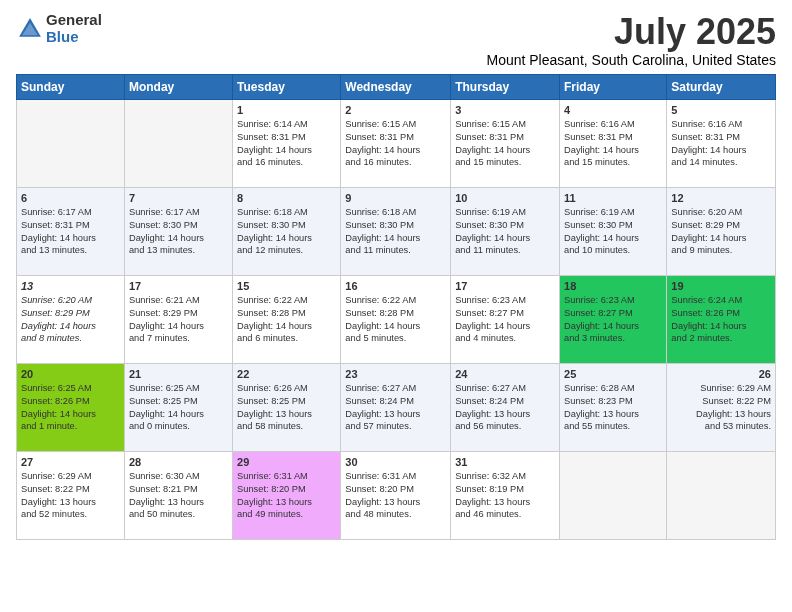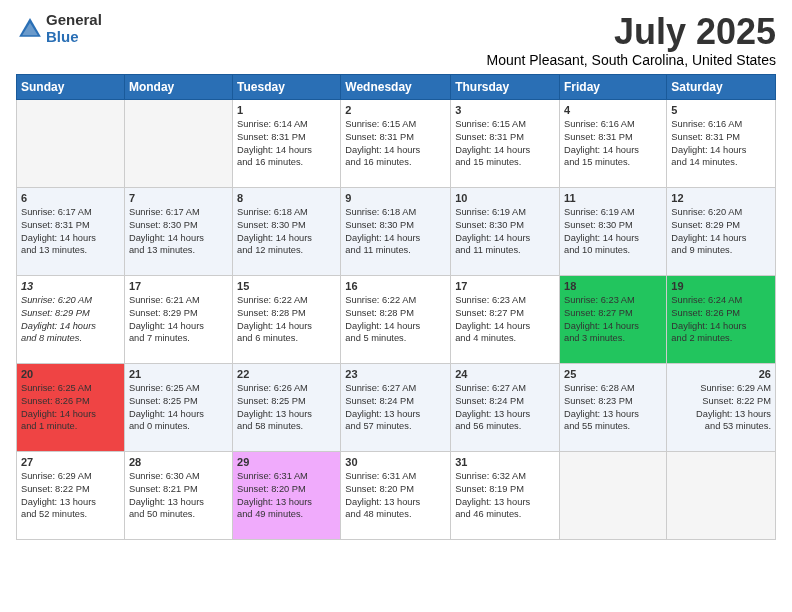--- a/index.html
+++ b/index.html
@@ -267,21 +267,21 @@
           </td>
           <td style="background: #22c55e; margin-top: 24px;">
             <span class="day-num">19</span>
             <div class="day-info" style="white-space: pre-line;">Sunrise: 6:24 AM
 Sunset: 8:26 PM
 Daylight: 14 hours
 and 2 minutes.</div>
           </td>
         </tr>
         <tr>
-          <td style="background: #ef4444;">
+          <td style="background: #84cc16;">
             <span class="day-num">20</span>
             <div class="day-info" style="white-space: pre-line;">Sunrise: 6:25 AM
 Sunset: 8:26 PM
 Daylight: 14 hours
 and 1 minute.</div>
           </td>
           <td style="background: rgb(240, 244, 250);">
             <span class="day-num">21</span>
             <div class="day-info" style="white-space: pre-line;">Sunrise: 6:25 AM
 Sunset: 8:25 PM

